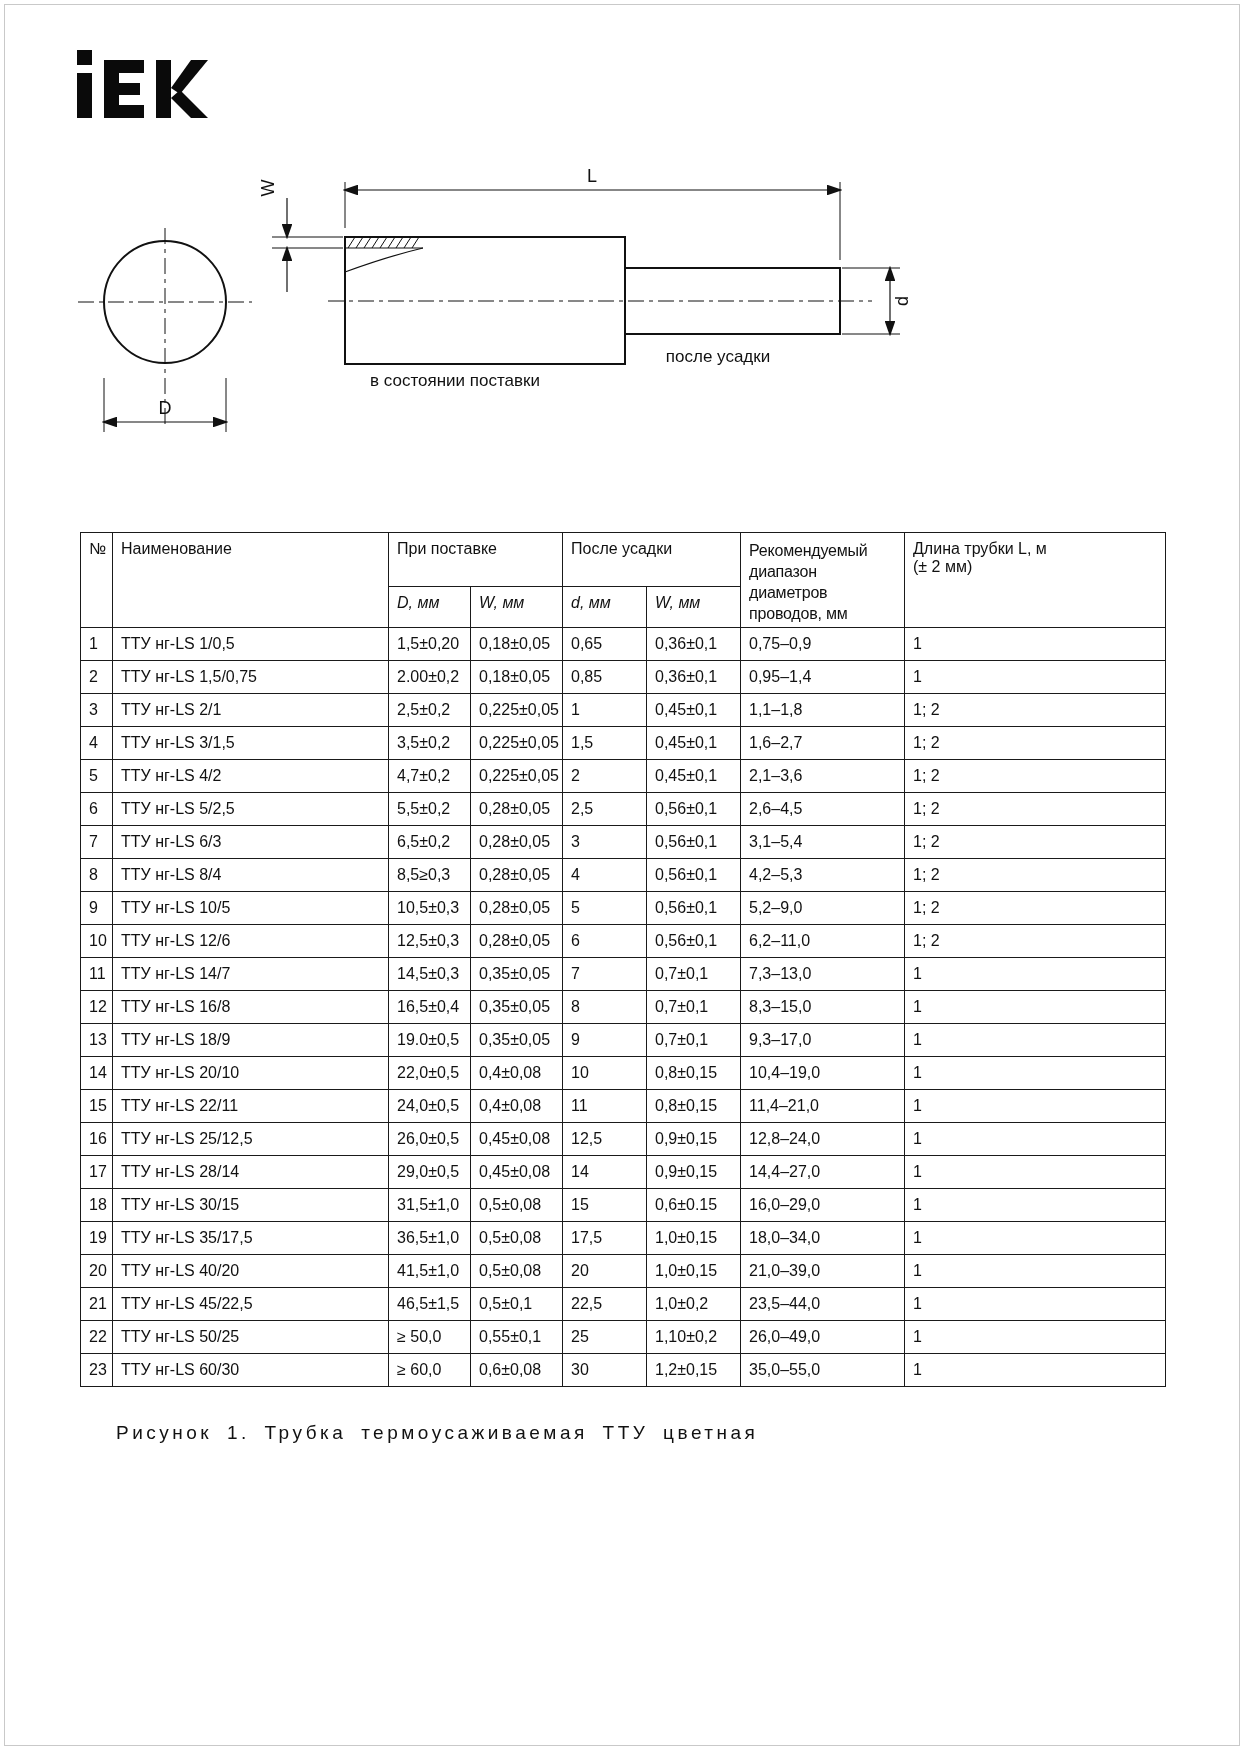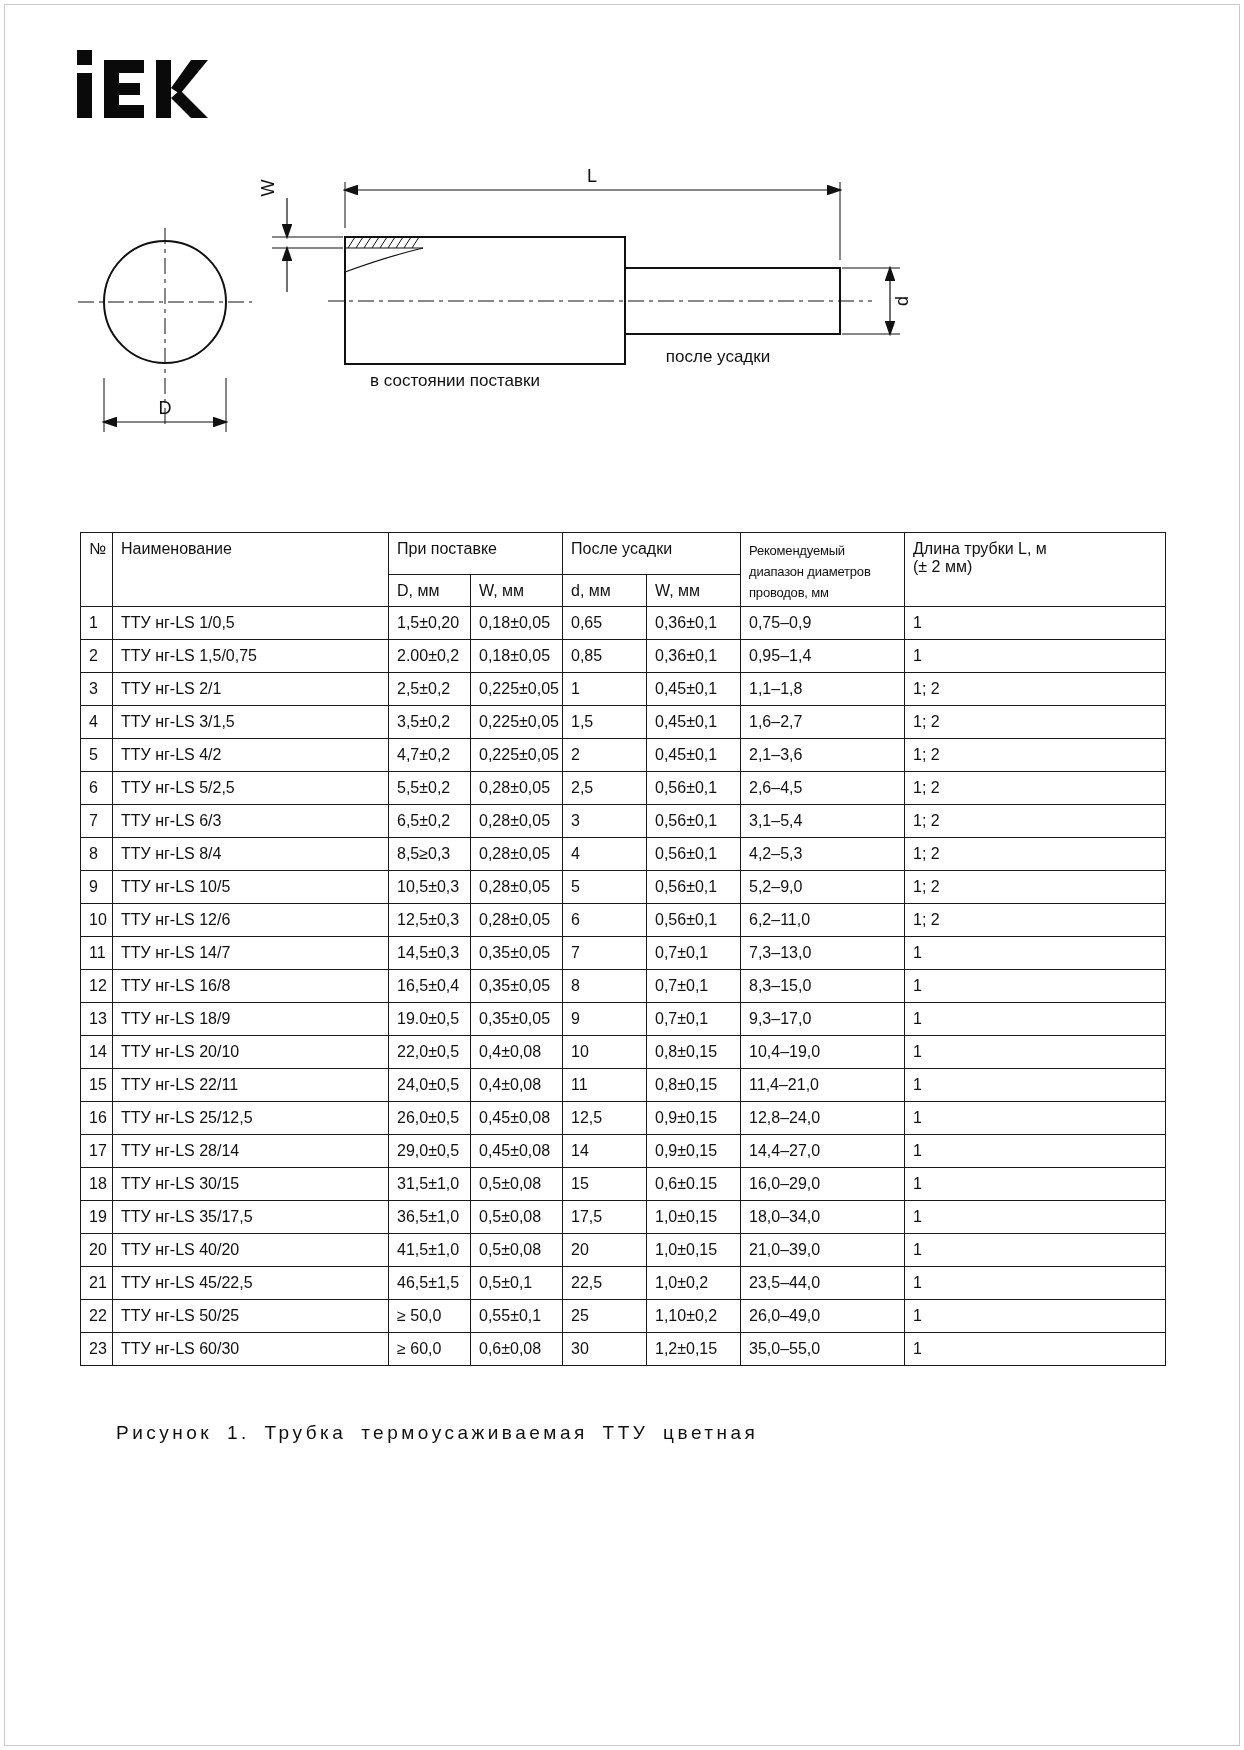--- a/index.html
+++ b/index.html
@@ -34,23 +34,23 @@
   }
   table.spec th, table.spec td {
     border: 1px solid #1a1a1a;
     padding: 3px 8px;
     font-weight: normal;
     text-align: left;
     overflow: hidden;
   }
   table.spec thead th { vertical-align: top; padding-top: 7px; }
   table.spec thead tr.h1 th { height: 40px; }
-  table.spec thead tr.h2 th { height: 30px; }
+  table.spec thead tr.h2 th { height: 30px; font-style: italic; }
   table.spec tbody td { height: 33px; vertical-align: middle; white-space: nowrap; }
-  .th-range { white-space: pre-line; font-size: 13px; letter-spacing: -0.2px; line-height: 21px; margin-top: 44px; }
+  .th-range { white-space: pre-line; font-size: 16px; letter-spacing: -0.2px; line-height: 21px; margin-top: 44px; }
   .th-length { white-space: pre-line; line-height: 18px; }
   td.c-num { text-align: left; padding-left: 10px; }
 
   .caption {
     position: absolute; left: 80px; top: 1422px;
     font-size: 19px;
     letter-spacing: 3.5px;
     word-spacing: 6px;
     color: #111;
     margin-left: 36px;

